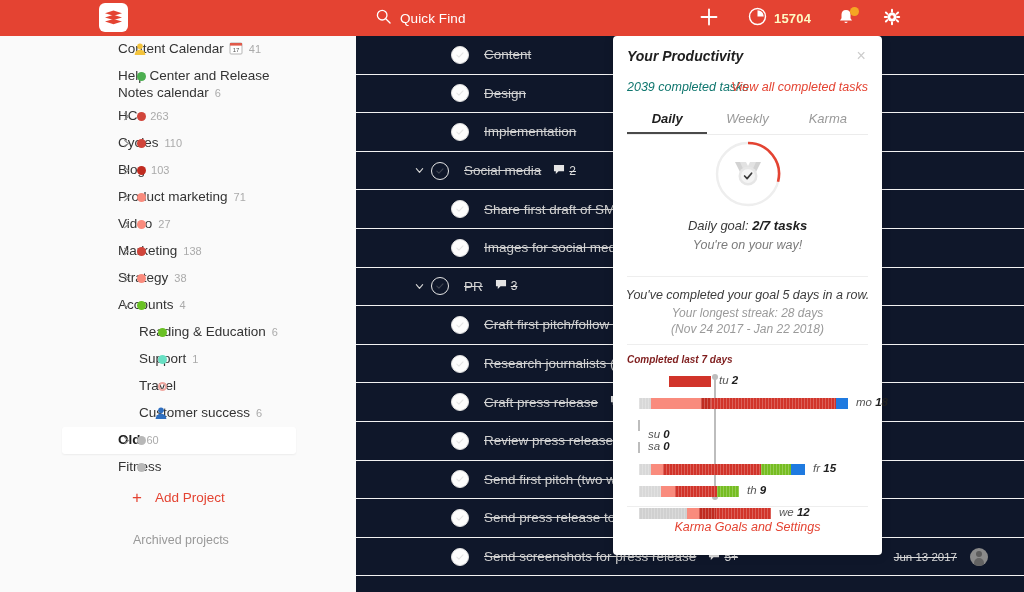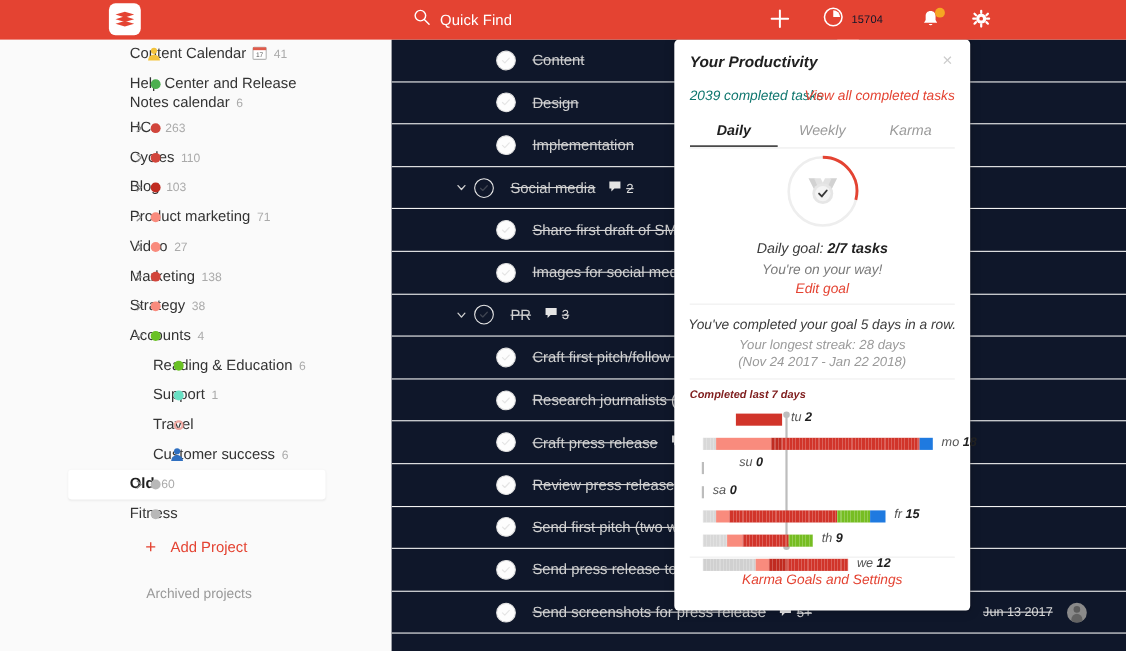--- a/index.html
+++ b/index.html
@@ -30,21 +30,21 @@
   }
   .qf-label { color: #ffffff; font-size: 13.5px; letter-spacing: .1px; }
   .tb-plus {
     position: absolute; left: 697px; top: 7px; width: 24px; height: 24px;
     display: flex; align-items: center; justify-content: center; cursor: pointer;
   }
   .karma-btn {
     position: absolute; left: 748px; top: 6px; height: 24px;
     display: flex; align-items: center; gap: 7px; cursor: pointer;
   }
-  .karma-num { color: #0f172a; font-size: 10px; font-weight: 400; letter-spacing: .2px; }
+  .karma-num { color: #fef9c3; font-size: 13px; font-weight: 700; letter-spacing: .2px; }
   .tb-bell {
     position: absolute; left: 836px; top: 7px; width: 24px; height: 24px; cursor: pointer;
   }
   .bell-dot {
     position: absolute; right: 1px; top: 0px; width: 9px; height: 9px;
     border-radius: 50%; background: #f5a623;
   }
   .tb-gear {
     position: absolute; left: 882px; top: 7px; width: 24px; height: 24px; cursor: pointer;
   }
@@ -644,21 +644,20 @@
           <circle cx="0" cy="3" r="7" fill="#f4f4f4"></circle>
           <path d="M-3.4 3 L-0.9 5.6 L3.6 0.2" fill="none" stroke="#3a3a3a" stroke-width="1.7" stroke-linecap="round" stroke-linejoin="round"></path>
         </g>
       </svg>
     </div>
 
     <div class="goal-line">
       <span>Daily goal: </span><b>2/7 tasks</b>
     </div>
     <div class="goal-sub">You're on your way!</div>
-    <div class="edit-goal">Edit goal</div>
 
     <div class="divider" style="top:240px"></div>
 
     <div class="streak">You've completed your goal 5 days in a row.</div>
     <div class="streak2">Your longest streak: 28 days</div>
     <div class="streak3">(Nov 24 2017 - Jan 22 2018)</div>
 
     <div class="divider" style="top:308px"></div>
 
     <div class="chart-title">Completed last 7 days</div>
@@ -673,21 +672,21 @@
           <div class="seg" style="width: 12px; background: repeating-linear-gradient(90deg, rgba(255, 255, 255, 0.22) 0px, rgba(255, 255, 255, 0.22) 1px, rgba(255, 255, 255, 0) 1px, rgba(255, 255, 255, 0) 3px) rgb(216, 216, 216);"></div>
           <div class="seg" style="width: 50px; background: rgb(249, 139, 125);"></div>
           <div class="seg" style="width: 10px; background: repeating-linear-gradient(90deg, rgba(255, 255, 255, 0.22) 0px, rgba(255, 255, 255, 0.22) 1px, rgba(255, 255, 255, 0) 1px, rgba(255, 255, 255, 0) 3px) rgb(192, 43, 32);"></div>
           <div class="seg" style="width: 125px; background: repeating-linear-gradient(90deg, rgba(255, 255, 255, 0.22) 0px, rgba(255, 255, 255, 0.22) 1px, rgba(255, 255, 255, 0) 1px, rgba(255, 255, 255, 0) 3px) rgb(209, 52, 42);"></div>
           <div class="seg" style="width: 12px; background: rgb(31, 122, 224);"></div>
         </div>
         <div class="rowlabel" style="left: 229px; top: 20px;">mo <b>18</b></div>
         <div class="row" style="left: 11px; top: 44px; width: 2px;">
           <div class="seg" style="width: 2px; background: rgb(189, 189, 189);"></div>
         </div>
-        <div class="rowlabel" style="left: 21px; top: 39px; margin-left: 24px;">su <b>0</b></div>
+        <div class="rowlabel" style="left: 21px; top: 52px;">su <b>0</b></div>
         <div class="row" style="left: 11px; top: 66px; width: 2px;">
           <div class="seg" style="width: 2px; background: rgb(189, 189, 189);"></div>
         </div>
         <div class="rowlabel" style="left: 21px; top: 64px;">sa <b>0</b></div>
         <div class="row" style="left: 12px; top: 88px; width: 166px;">
           <div class="seg" style="width: 12px; background: repeating-linear-gradient(90deg, rgba(255, 255, 255, 0.22) 0px, rgba(255, 255, 255, 0.22) 1px, rgba(255, 255, 255, 0) 1px, rgba(255, 255, 255, 0) 3px) rgb(216, 216, 216);"></div>
           <div class="seg" style="width: 12px; background: rgb(249, 139, 125);"></div>
           <div class="seg" style="width: 98px; background: repeating-linear-gradient(90deg, rgba(255, 255, 255, 0.22) 0px, rgba(255, 255, 255, 0.22) 1px, rgba(255, 255, 255, 0) 1px, rgba(255, 255, 255, 0) 3px) rgb(209, 52, 42);"></div>
           <div class="seg" style="width: 30px; background: repeating-linear-gradient(90deg, rgba(255, 255, 255, 0.22) 0px, rgba(255, 255, 255, 0.22) 1px, rgba(255, 255, 255, 0) 1px, rgba(255, 255, 255, 0) 3px) rgb(118, 189, 34);"></div>
           <div class="seg" style="width: 14px; background: rgb(31, 122, 224);"></div>

